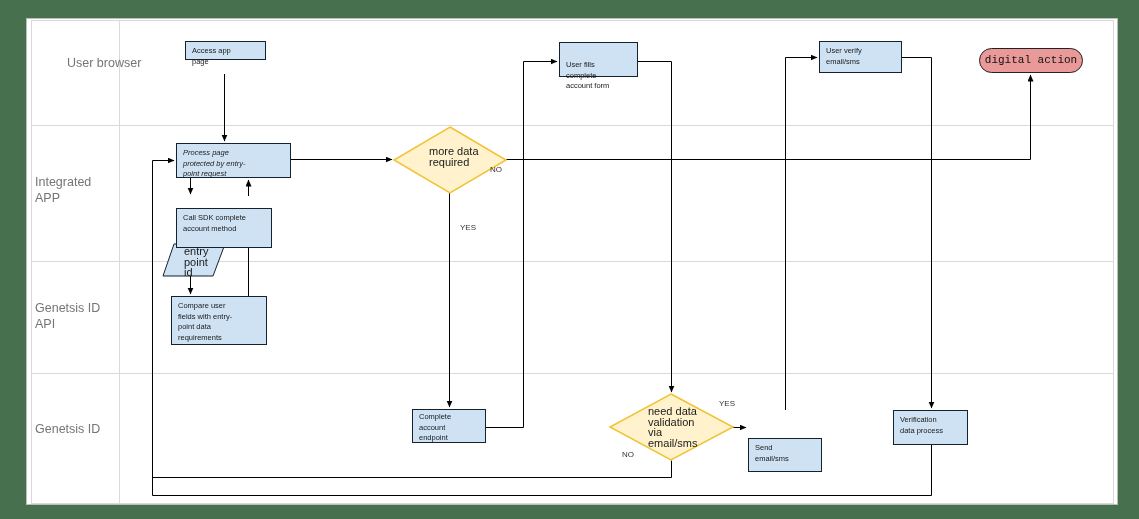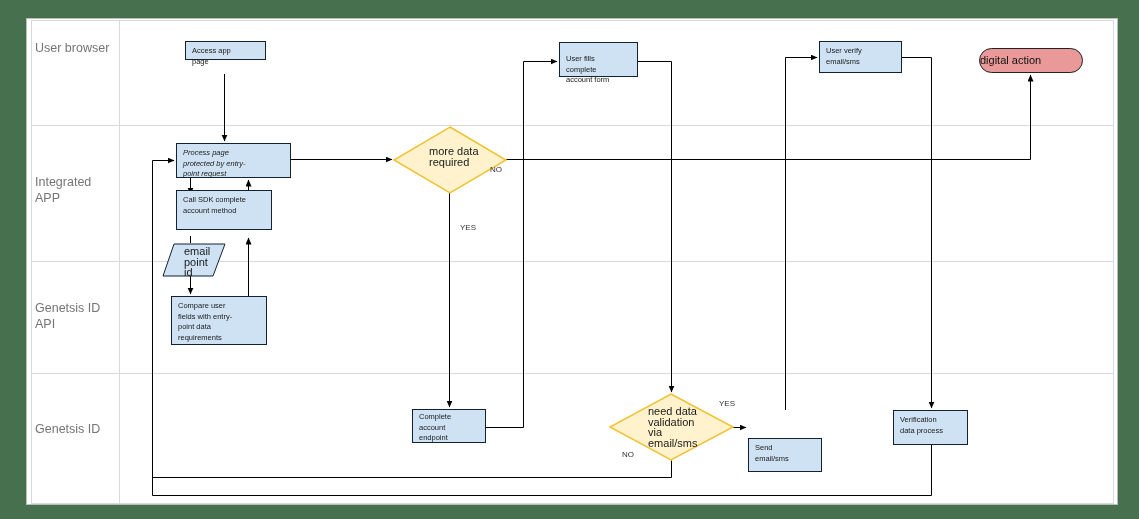--- a/index.html
+++ b/index.html
@@ -50,21 +50,22 @@
   .freetext{
     position:absolute;z-index:3;
     font-size:11px;line-height:10.5px;color:#1a1a1a;
     white-space:pre-line;
   }
   .pill{
     position:absolute;z-index:2;
     background:var(--pill-fill);
     border:1.5px solid #222;
     border-radius:13px;
-    font-size:11px;line-height:22px;color:#111;
+    text-align:center;
+    font-size:11px;line-height:22px;color:#111;font-family:Liberation Mono, monospace;
   }
   .edge-label{
     position:absolute;z-index:3;
     font-size:8px;color:#333;
   }
 </style>
 </head>
 <body>
 
 <div class="panel"></div>
@@ -102,59 +103,59 @@
     <path class="edge" d="M902,57.5 H931.5 V408" marker-end="url(#arw)"></path>
     <path class="edge" d="M931.5,445 V495.5 H152.5"></path>
     <path class="edge" d="M671.5,460.5 V477.5 H152.5"></path>
   </g>
 
   <polygon class="diamond" points="450,127 506,160 450,193 394,160"></polygon>
   <polygon class="diamond" points="671,394 733,427 671,460 610,427"></polygon>
   <polygon class="shape-poly" points="174,244 225,244 213,276 163,276"></polygon>
 </svg>
 
-<div class="lane-label" style="top:40px;">User browser</div>
+<div class="lane-label" style="top:55px;margin-left:32px;">User browser</div>
 <div class="lane-label" style="top:174px;">Integrated
 APP</div>
 <div class="lane-label" style="top:300px;">Genetsis ID
 API</div>
 <div class="lane-label" style="top:421px;">Genetsis ID</div>
 
 <div class="node" style="left:185px;top:41px;width:81px;height:19px;">Access app
 page</div>
 <div class="node" style="left:176px;top:143px;width:115px;height:35px;font-style:italic;">Process page
 protected by entry-
 point request</div>
-<div class="node" style="left:176px;top:190px;width:96px;height:40px;">Call SDK complete
+<div class="node" style="left:176px;top:208px;width:96px;height:40px;">Call SDK complete
 account method</div>
 <div class="node" style="left:171px;top:296px;width:96px;height:49px;">Compare user
 fields with entry-
 point data
 requirements</div>
-<div class="node" style="left:559px;top:42px;width:79px;height:35px;padding-top:11px;">User fills
+<div class="node" style="left:559px;top:42px;width:79px;height:35px;padding-top:17px;">User fills
 complete
 account form</div>
 <div class="node" style="left:819px;top:41px;width:83px;height:32px;">User verify
 email/sms</div>
 <div class="node" style="left:412px;top:409px;width:74px;height:34px;padding-top:2px;">Complete
 account
 endpoint</div>
 <div class="node" style="left:748px;top:410px;width:74px;height:34px;margin-top:28px;">Send
 email/sms</div>
 <div class="node" style="left:893px;top:410px;width:75px;height:35px;">Verification
 data process</div>
 
 <div class="pill" style="left:979px;top:48px;width:104px;height:25px;">digital action</div>
 
 <div class="freetext" style="left:429px;top:146px;width:56px;">more data
 required</div>
 <div class="freetext" style="left:648px;top:406px;width:54px;">need data
 validation
 via
 email/sms</div>
-<div class="freetext" style="left:184px;top:246px;width:40px;">email
+<div class="freetext" style="left:184px;top:246px;width:40px;">entry
 point
 id</div>
 
 <div class="edge-label" style="left:490px;top:165px;">NO</div>
 <div class="edge-label" style="left:460px;top:223px;">YES</div>
 <div class="edge-label" style="left:719px;top:399px;">YES</div>
 <div class="edge-label" style="left:622px;top:450px;">NO</div>
 
 </body></html>

